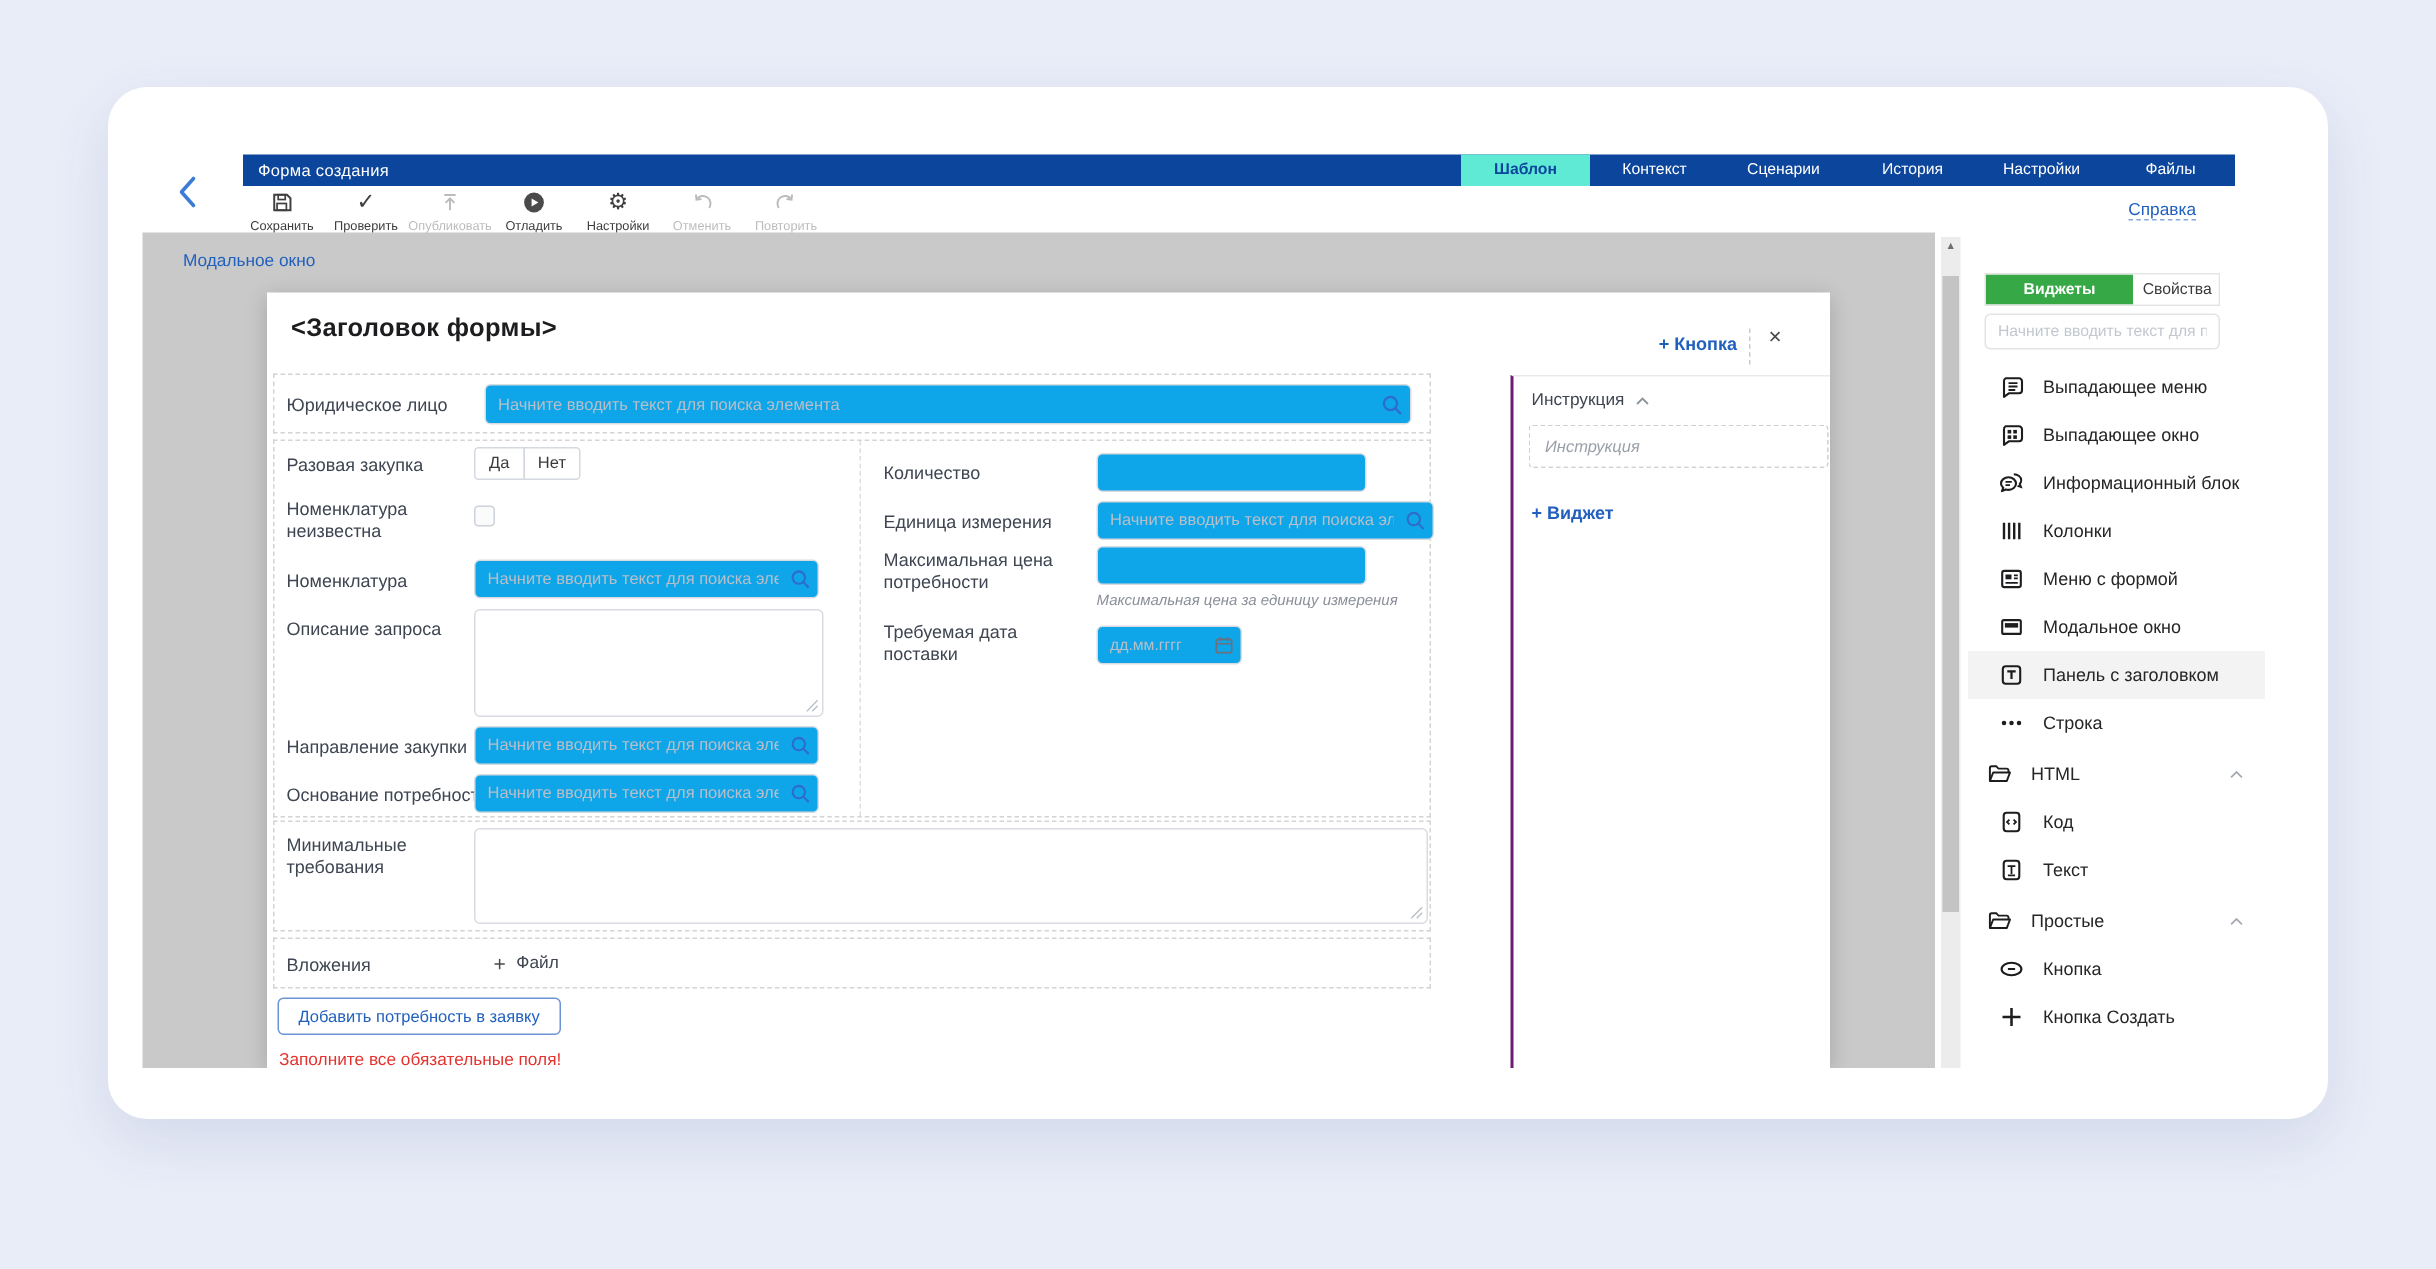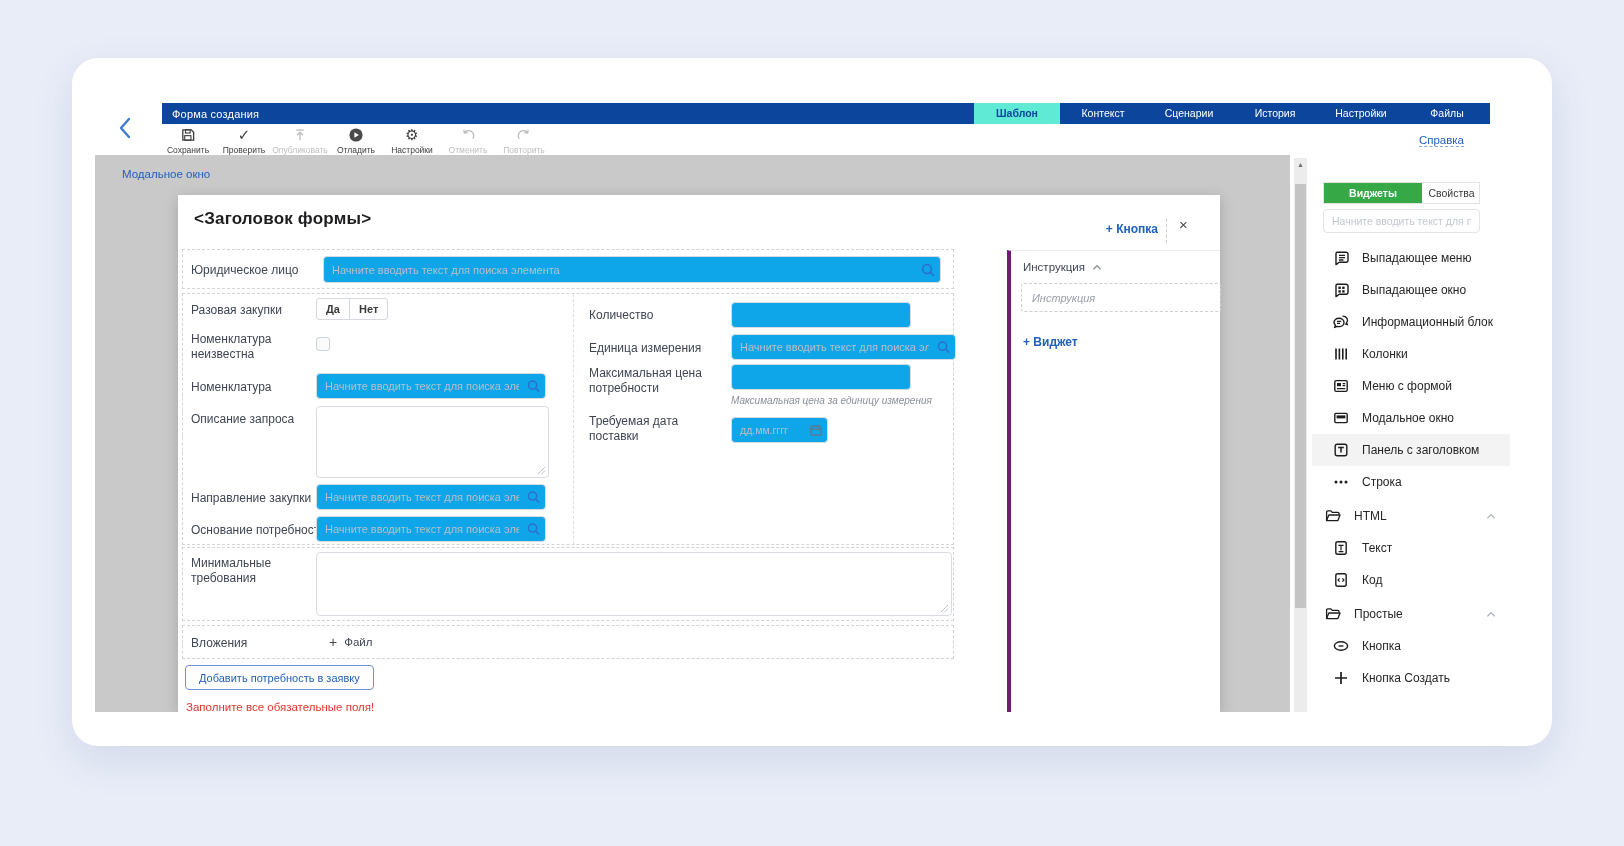--- a/index.html
+++ b/index.html
@@ -35,34 +35,34 @@
   .sec { position:absolute; border:1px dashed #d4d4d4; }
   .flabel { position:absolute; font-size:12px; color:#3f4652; line-height:1.25; }
   .inp { border:1px solid #d8dce2; border-radius:4px; background:#0ea5e9; font-size:11px; color:#333; padding:0 8px; font-family:inherit; outline:none; }
   .inp::placeholder { color:#b9bfc9; }
   .searchwrap { position:absolute; }
   .searchwrap .inp { width:100%; height:100%; padding-right:26px; }
   .searchwrap svg.mag { position:absolute; right:5px; top:50%; transform:translateY(-50%); }
   .ta { position:absolute; border:1px solid #d8dce2; border-radius:4px; background:#fff; }
   .ta .corner { position:absolute; right:2px; bottom:2px; }
   .segbtns { position:absolute; display:inline-flex; }
-  .segbtn { height:22px; padding:0 9px; border:1px solid #d4d9df; background:#fff; font-size:11px; color:#3a3a3a; line-height:20px; cursor:pointer;font-weight:bold; }
+  .segbtn { height:22px; padding:0 9px; border:1px solid #d4d9df; background:#fff; font-size:11px; color:#3a3a3a; line-height:20px; cursor:pointer; }
   .segbtn:first-child { border-radius:3px 0 0 3px; }
   .segbtn:last-child { border-radius:0 3px 3px 0; margin-left:-1px; }
   .chk { position:absolute; width:14px; height:14px; border:1px solid #ccd2d9; border-radius:3px; background:#fbfbfc; cursor:pointer; }
   .hint { position:absolute; font-size:10px; font-style:italic; color:#8a8f98; }
   .datewrap { position:absolute; }
   .datewrap .inp { width:100%; height:100%; padding-right:24px; font-size:10.5px; }
   .datewrap svg { position:absolute; right:5px; top:50%; transform:translateY(-50%); }
   .plusfile { position:absolute; display:flex; align-items:center; gap:7px; font-size:11.5px; color:#3f4652; cursor:pointer; }
   .plusglyph { font-size:14px; color:#4a4a4a; line-height:14px; }
   .addneed { position:absolute; left:7px; top:470px; height:25px; padding:0 13px; background:#fff; border:1px solid #6b93d6; border-radius:4px; font-size:11px; color:#2160bd; font-family:inherit; cursor:pointer; }
   .valmsg { position:absolute; left:8px; top:506px; font-size:11.5px; color:#e4332e; font-weight:500; }
 
-  .instr-panel { position:absolute; left:829px; top:55px; right:0; bottom:0; border-left:4px solid #701a75; border-top:1px solid #eaeaea; }
+  .instr-panel { position:absolute; left:829px; top:55px; right:0; bottom:0; border-left:2px solid #701a75; border-top:1px solid #eaeaea; }
   .instr-head { position:absolute; left:12px; top:10px; display:flex; align-items:center; gap:7px; font-size:11.5px; color:#3f4652; cursor:pointer; }
   .instr-box { position:absolute; left:10px; top:32px; width:200px; height:29px; border:1px dashed #cfcfcf; border-radius:3px; display:flex; align-items:center; padding-left:10px; font-size:11px; font-style:italic; color:#9aa0a8; }
   .addwidget { position:absolute; left:12px; top:84px; font-size:12px; font-weight:700; color:#2160bd; cursor:pointer; }
 
   
   .vscroll { position:absolute; left:1222px; top:100px; width:13px; height:554px; background:#ececec; }
   .vscroll .arrow { position:absolute; left:0; top:3px; width:13px; text-align:center; font-size:7px; color:#6f6f6f; }
   .vscroll .thumb { position:absolute; left:1px; top:26px; width:11px; height:424px; background:#c4c4c4; }
 
   
@@ -177,21 +177,21 @@
           <svg class="mag" width="16" height="16" viewBox="0 0 16 16">
               <circle cx="7" cy="7" r="4.4" fill="none" stroke="#2f6cc8" stroke-width="1.5"></circle>
               <path d="M10.4 10.4 L14 14" stroke="#2f6cc8" stroke-width="1.5"></path>
             </svg>
         </div>
       </div>
 
       <div class="sec" style="left:4px; top:98px; width:772px; height:252px;">
         <span style="position:absolute; left:390px; top:0; bottom:0; border-left:1px dashed #dedede;"></span>
 
-        <span class="flabel" style="left:8px; top:9px;">Разовая закупки</span>
+        <span class="flabel" style="left:8px; top:9px;">Разовая закупка</span>
         <div class="segbtns" style="left:133px; top:4px;">
           <span class="segbtn">Да</span>
           <span class="segbtn">Нет</span>
         </div>
 
         <span class="flabel" style="left:8px; top:38px; width:118px;">Номенклатура неизвестна</span>
         <span class="chk" style="left:133px; top:43px;"></span>
 
         <span class="flabel" style="left:8px; top:86px;">Номенклатура</span>
         <div class="searchwrap" style="left:133px; top:79px; width:230px; height:26px;">
@@ -397,34 +397,34 @@
       <span class="wlabel">HTML</span>
       <svg class="gchev" width="10" height="7" viewBox="0 0 11 7">
           <path d="M1.5 5.5 L5.5 1.5 L9.5 5.5" fill="none" stroke="#a7acb3" stroke-width="1.3"></path>
         </svg>
     </div>
 
     <div class="wrow">
       <span class="wicon">
         <svg width="18" height="18" viewBox="0 0 18 18">
             <rect x="3.8" y="2.8" width="10.4" height="12.4" rx="2" fill="none" stroke="#1d1d1f" stroke-width="1.4"></rect>
+            <path d="M7.6 7.4 L6 9l1.6 1.6 M10.4 7.4 L12 9l-1.6 1.6" fill="none" stroke="#1d1d1f" stroke-width="1.2"></path>
+          </svg>
+      </span>
+      <span class="wlabel">Код</span>
+    </div>
+
+    <div class="wrow">
+      <span class="wicon">
+        <svg width="18" height="18" viewBox="0 0 18 18">
+            <rect x="3.8" y="2.8" width="10.4" height="12.4" rx="2" fill="none" stroke="#1d1d1f" stroke-width="1.4"></rect>
             <path d="M6.4 6.4h5.2 M9 6.4v5.2 M6.6 12.6h4.8" stroke="#1d1d1f" stroke-width="1.2" fill="none"></path>
           </svg>
       </span>
       <span class="wlabel">Текст</span>
-    </div>
-
-    <div class="wrow">
-      <span class="wicon">
-        <svg width="18" height="18" viewBox="0 0 18 18">
-            <rect x="3.8" y="2.8" width="10.4" height="12.4" rx="2" fill="none" stroke="#1d1d1f" stroke-width="1.4"></rect>
-            <path d="M7.6 7.4 L6 9l1.6 1.6 M10.4 7.4 L12 9l-1.6 1.6" fill="none" stroke="#1d1d1f" stroke-width="1.2"></path>
-          </svg>
-      </span>
-      <span class="wlabel">Код</span>
     </div>
 
     <div class="wrow group">
       <span class="wicon">
         <svg width="18" height="18" viewBox="0 0 18 18">
             <path d="M2.6 13.6V5a1.2 1.2 0 0 1 1.2-1.2h3l1.5 1.6h5.5A1.2 1.2 0 0 1 15 6.6v1" fill="none" stroke="#1d1d1f" stroke-width="1.3"></path>
             <path d="M2.6 13.6 L4.8 8h11.2l-2.1 5.6z" fill="none" stroke="#1d1d1f" stroke-width="1.3" stroke-linejoin="round"></path>
           </svg>
       </span>
       <span class="wlabel">Простые</span>

